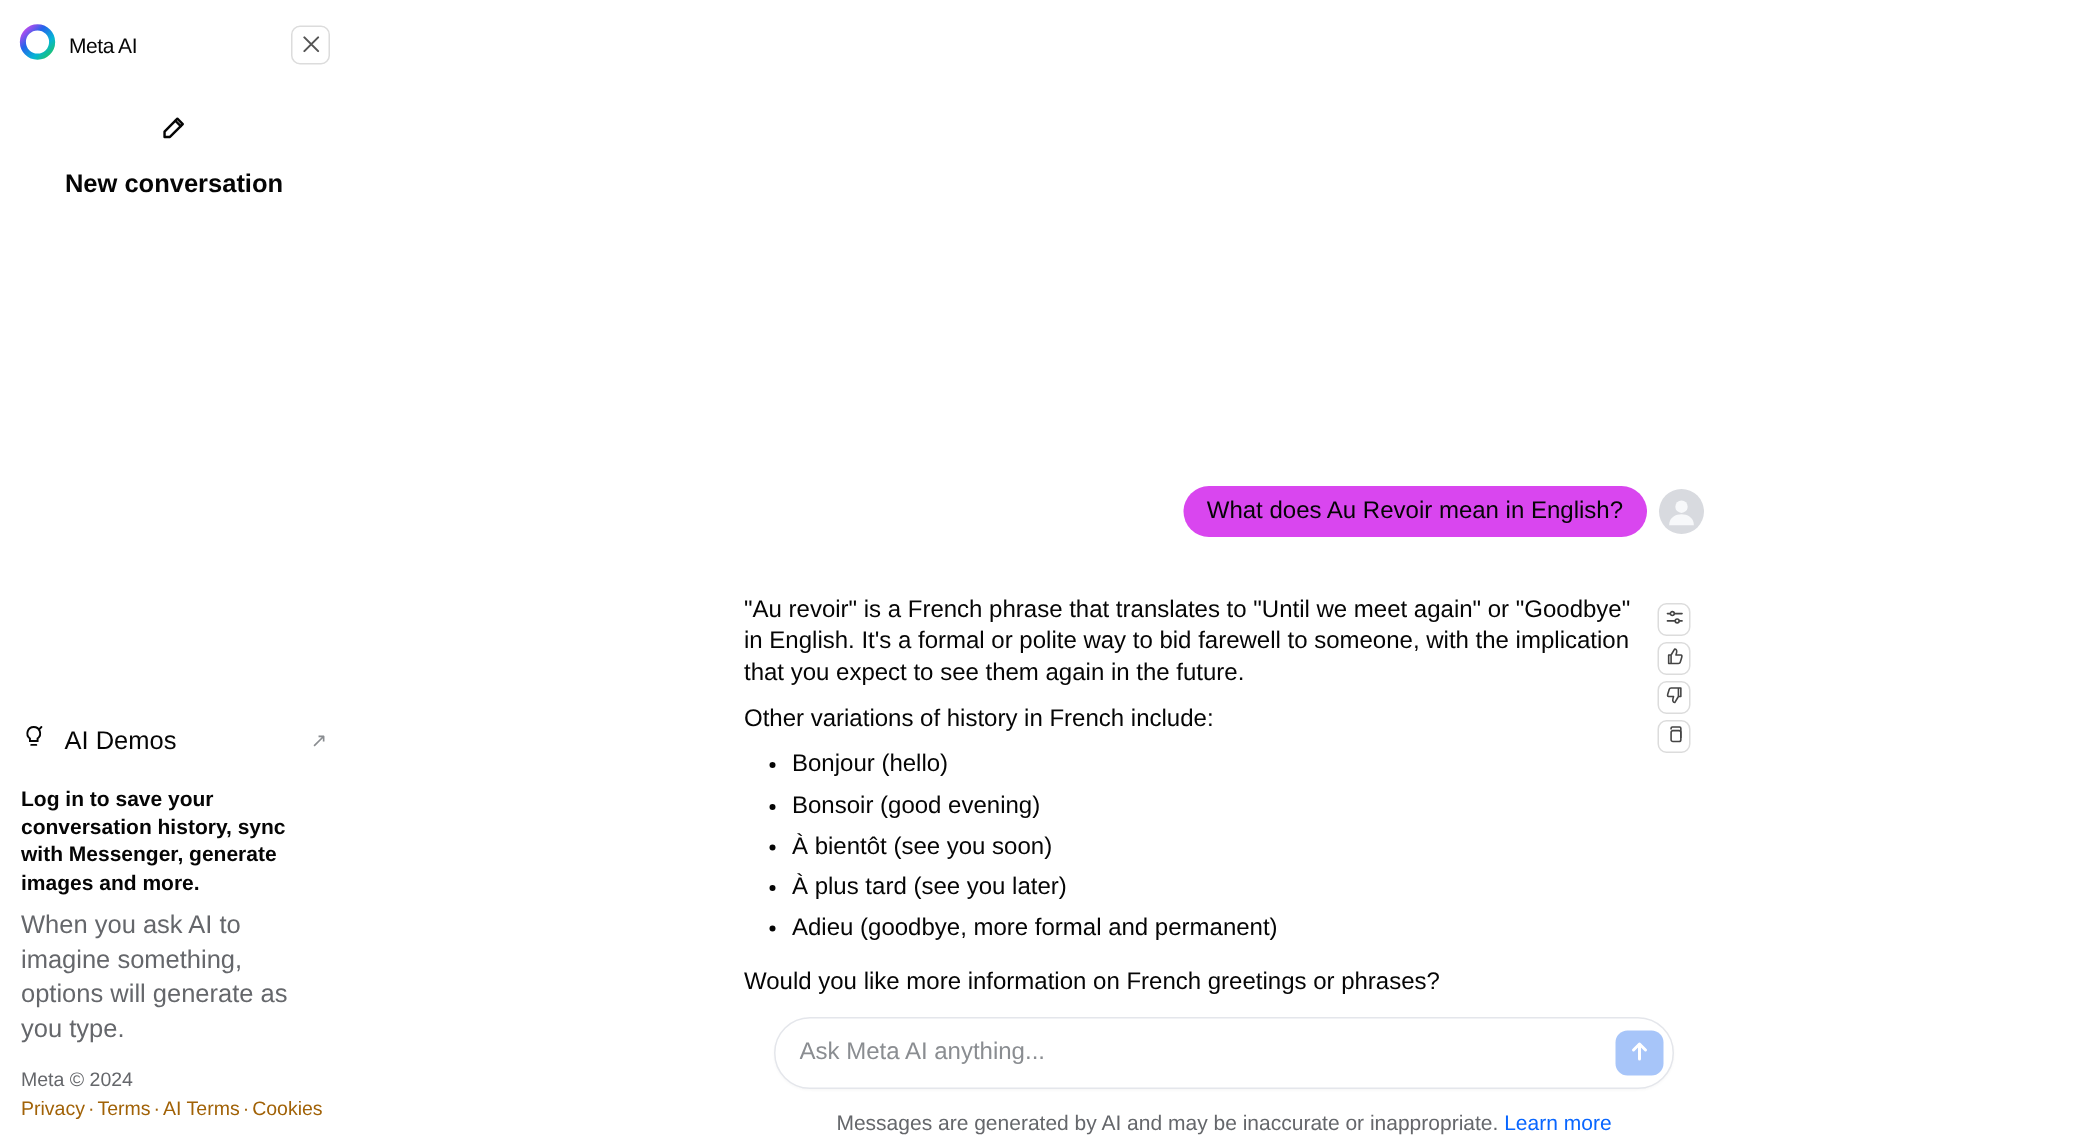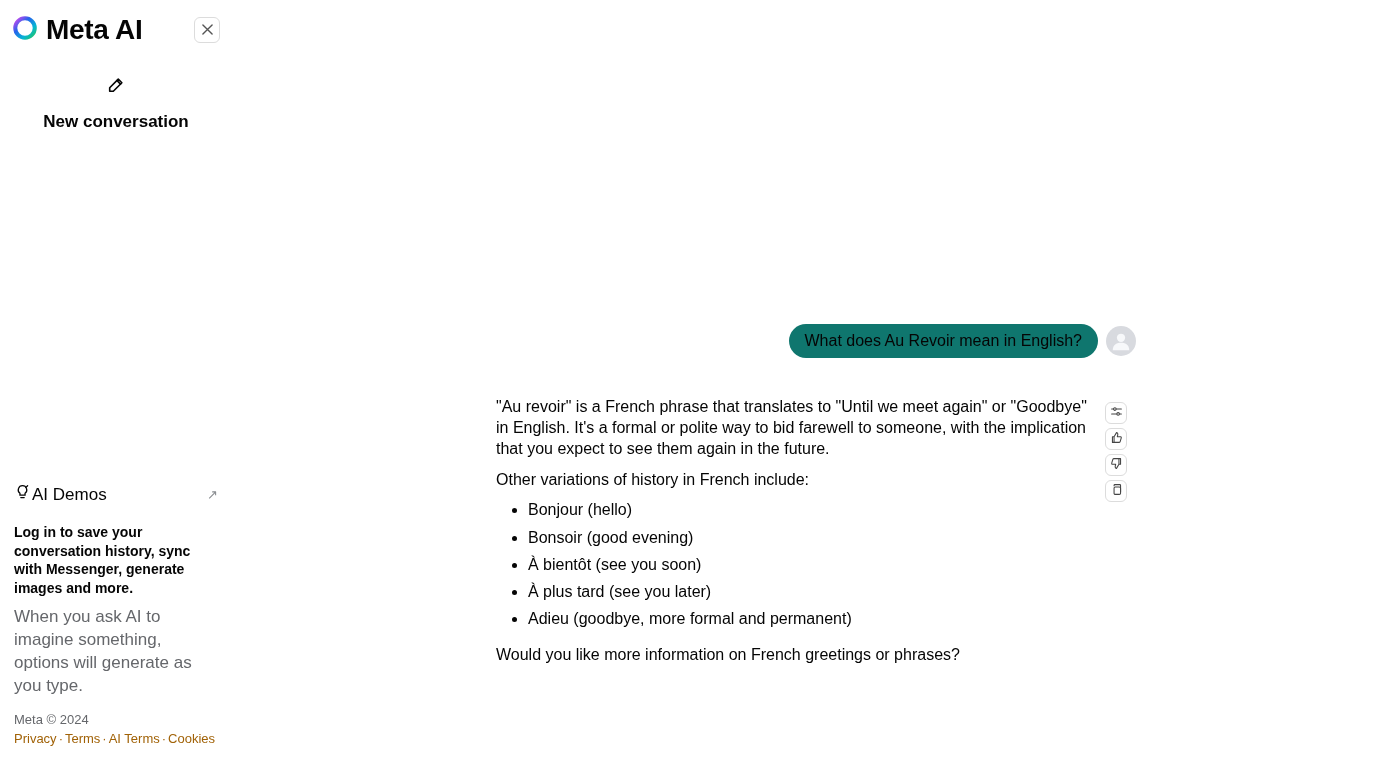--- a/index.html
+++ b/index.html
@@ -4,46 +4,46 @@
 <style>
   * { box-sizing: border-box; margin: 0; padding: 0; }
   html, body { width: 1400px; height: 758px; overflow: hidden; font-family: -apple-system, BlinkMacSystemFont, "Segoe UI", Helvetica, Arial, sans-serif; color: #050505; background: #fff; }
   .app { display: flex; width: 100%; height: 100%; }
 
   
   .sidebar { width: 232px; height: 100%; display: flex; flex-direction: column; position: relative; }
   .sidebar-top { padding: 10px 12px 0 12px; }
   .brand-row { display: flex; align-items: center; justify-content: space-between; height: 40px; }
   .brand { display: flex; align-items: center; gap: 8px; }
-  .brand-name { font-size: 28px; font-weight: 700; letter-spacing: -0.3px; }
+  .brand-name { font-size: 14px; font-weight: 400; letter-spacing: -0.3px; }
   .close-btn { width: 26px; height: 26px; border-radius: 6px; border: 1px solid #dcdcdc; background: #fff; display: flex; align-items: center; justify-content: center; cursor: pointer; font-size: 13px; color: #444; }
   .new-conv { display: flex; align-items: center; gap: 14px; padding: 12px 4px; margin-top: 14px; cursor: pointer; flex-direction: column; }
   .new-conv-label { font-size: 17px; font-weight: 600; }
 
   .sidebar-bottom { margin-top: auto; padding: 10px 14px 12px 14px; }
   .ai-demos { display: flex; align-items: center; justify-content: space-between; padding: 10px 0 14px 0; cursor: pointer; }
-  .ai-demos-left { display: flex; align-items: flex-end; gap: 1px; }
+  .ai-demos-left { display: flex; align-items: center; gap: 12px; }
   .ai-demos-label { font-size: 17px; font-weight: 400; }
   .arrow-glyph { color: #8a8d91; font-size: 13px; }
 
   .login-prompt-title { font-size: 14px; font-weight: 700; line-height: 1.35; margin-top: 4px; }
   .login-prompt-desc { font-size: 17px; color: #65676b; line-height: 1.35; margin-top: 8px; }
   .login-btn { width: 208px; height: 36px; background: #0866ff; color: #fff; font-weight: 700; font-size: 15px; border: none; border-radius: 7px; margin-top: 14px; cursor: pointer; display: flex; align-items: center; justify-content: center; }
   .copyright { font-size: 13px; color: #65676b; margin-top: 14px; }
   .footer-links { font-size: 13px; color: #a16207; margin-top: 4px; }
   .footer-links span.link { cursor: pointer; }
   .footer-links .sep { padding: 0 2px; }
 
   
   .main { flex: 1; height: 100%; position: relative; }
   .conversation-wrap { position: absolute; left: 0; right: 0; bottom: 76px; top: 0; }
   .conversation { width: 640px; margin: 0 auto; position: relative; height: 100%; }
 
   .user-row { position: absolute; right: 0; top: 324px; display: flex; align-items: center; gap: 8px; }
-  .user-bubble { background: #0f766e; border-radius: 18px; padding: 8px 16px; font-size: 16px; color: #050505; }
+  .user-bubble { background: #d946ef; border-radius: 18px; padding: 8px 16px; font-size: 16px; color: #050505; }
   .avatar { width: 30px; height: 30px; border-radius: 50%; background: #d8dadf; display: flex; align-items: center; justify-content: center; }
   .avatar svg { fill: #f7f8fa; }
 
   .ai-block { position: absolute; left: 0; top: 396px; width: 600px; font-size: 16px; line-height: 1.32; }
   .ai-block p { margin-bottom: 10px; }
   .ai-block p.tight { margin-bottom: 6px; }
   .ai-block ul { list-style: disc; padding-left: 32px; margin-bottom: 12px; }
   .ai-block li { padding: 3px 0; }
 
   .feedback { position: absolute; top: 402px; left: 609px; display: flex; flex-direction: column; gap: 4px; }
@@ -187,15 +187,32 @@
                   <rect x="5" y="5" width="8" height="9" rx="1.5"></rect>
                   <path d="M5 4 V3 C5 2.4 5.4 2 6 2 H12 C12.6 2 13 2.4 13 3 V11"></path>
                 </svg>
             </span>
           </button>
         </div>
 
       </div>
     </div>
 
+    <div class="composer-wrap">
+      <div class="composer-inner">
+        <div class="composer">
+          <input type="text" placeholder="Ask Meta AI anything..." style="">
+          <button class="send-btn">
+            <span>
+              <svg width="16" height="16" viewBox="0 0 16 16" fill="none" stroke="#fff" stroke-width="2" stroke-linecap="round" stroke-linejoin="round">
+                  <path d="M8 13 V3 M4 7 L8 3 L12 7"></path>
+                </svg>
+            </span>
+          </button>
+        </div>
+        <div class="disclaimer">
+          <span>Messages are generated by AI and may be inaccurate or inappropriate. </span><span class="lm">Learn more</span>
+        </div>
+      </div>
+    </div>
 
   </main>
 </div>
 
 </body></html>

